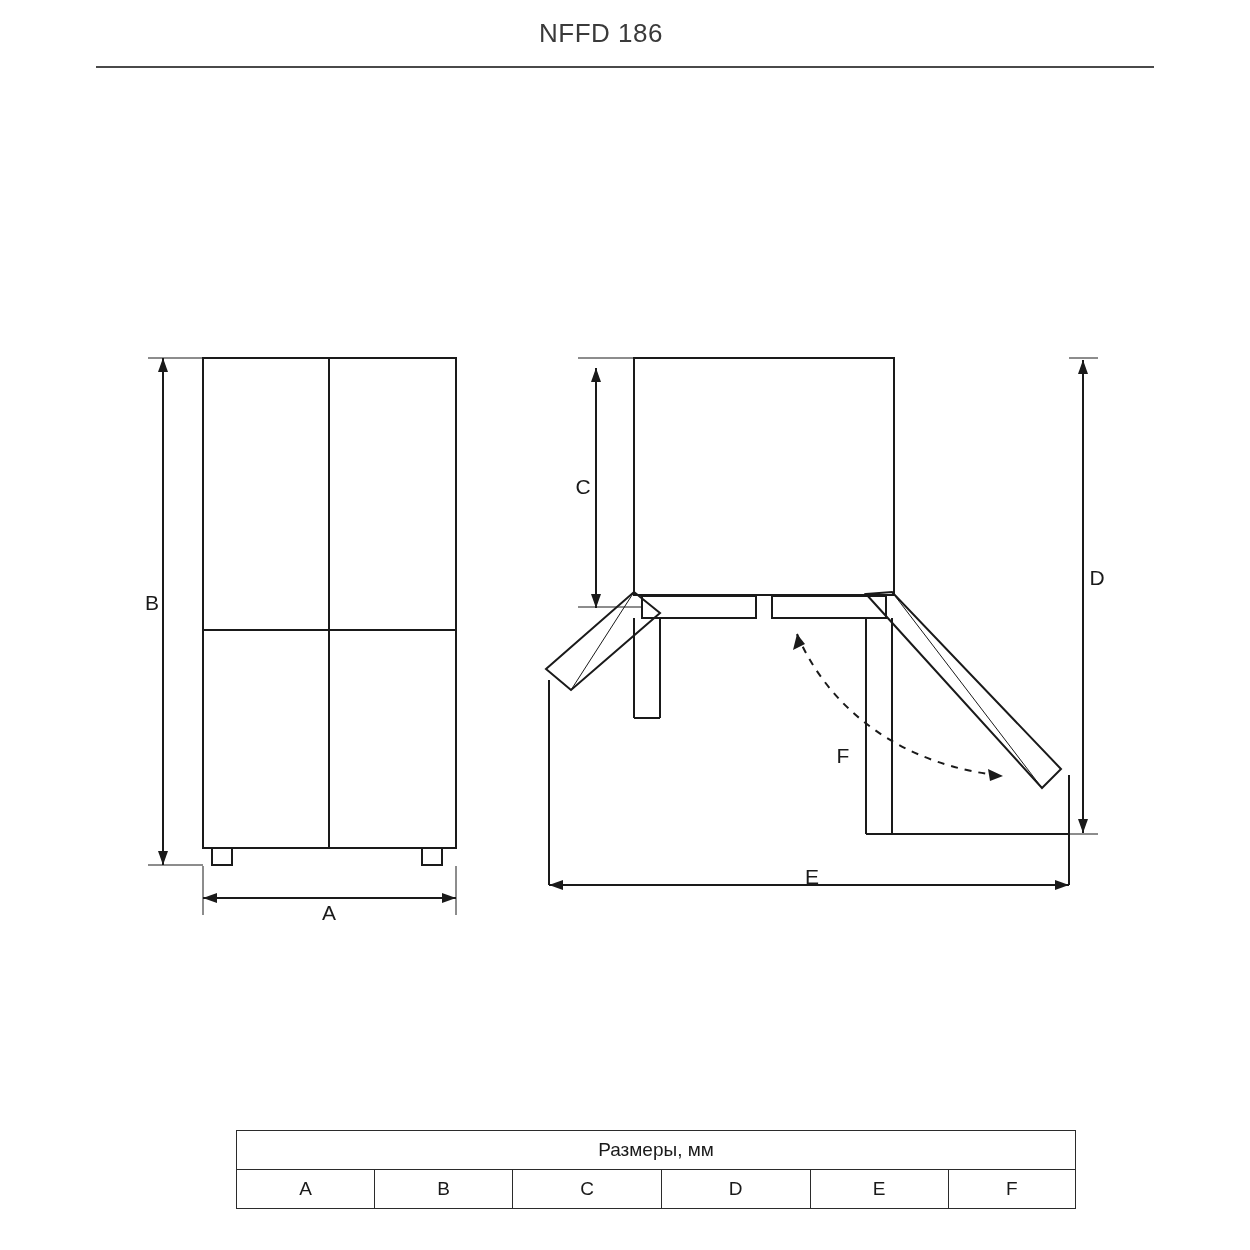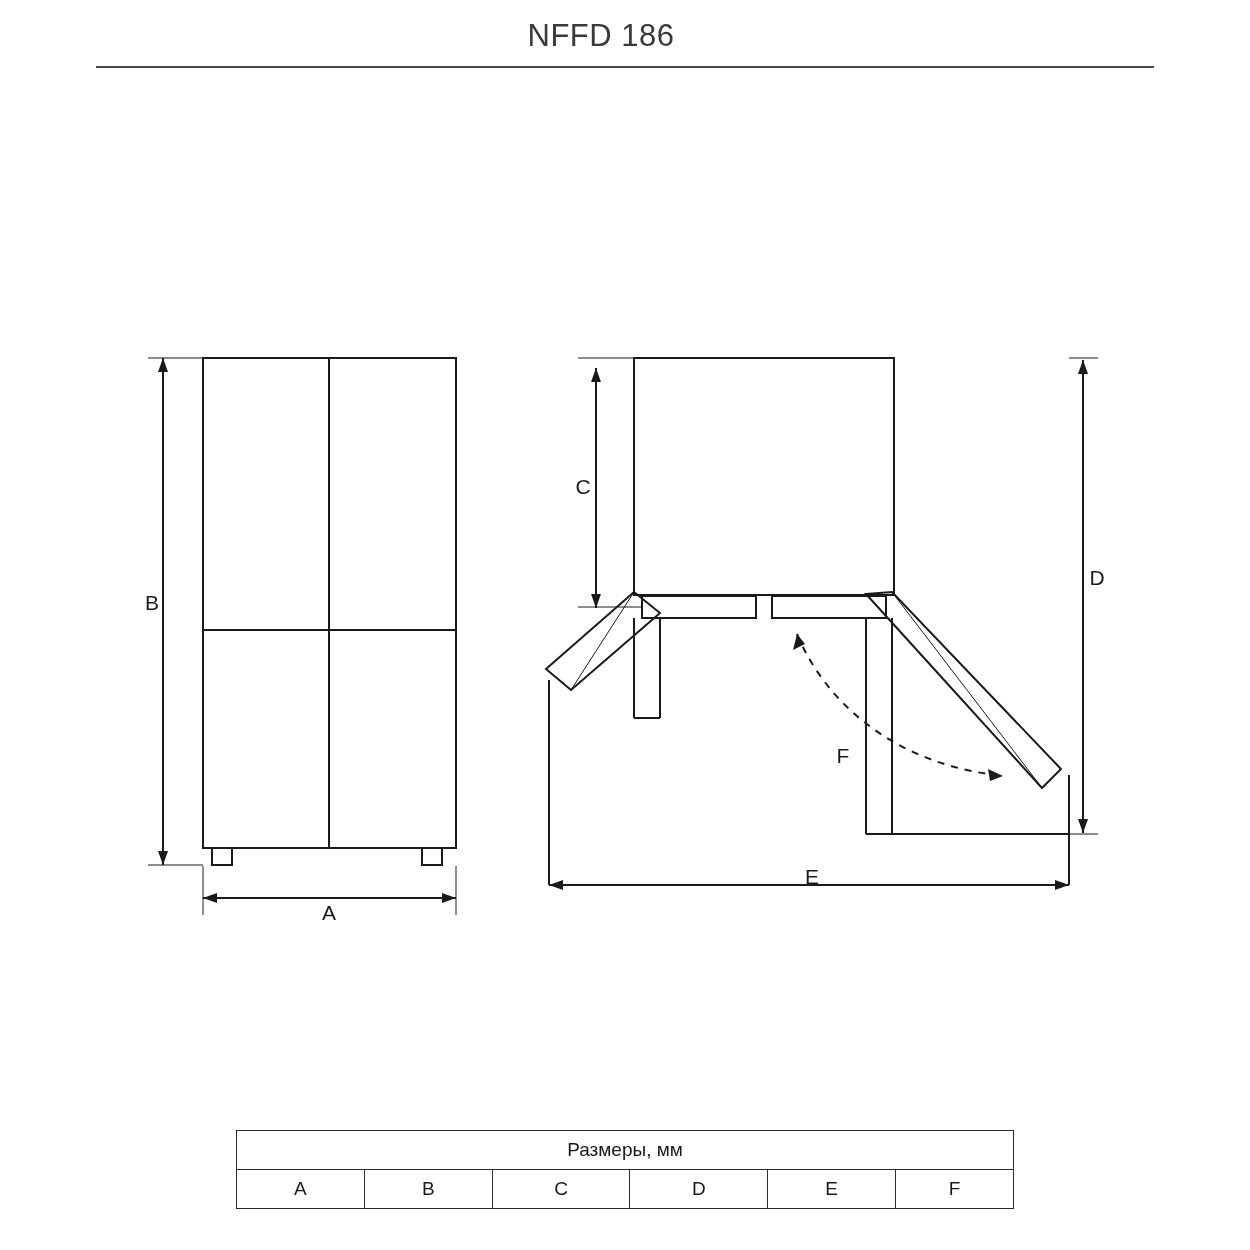--- a/index.html
+++ b/index.html
@@ -20,21 +20,21 @@
     left: 0; top: 0;
     width: 1250px;
     height: 1250px;
   }
   .title {
     position: absolute;
     left: 0;
     top: 18px;
     width: 1202px;
     text-align: center;
-    font-size: 31px;
+    font-size: 26px;
     font-weight: 400;
     color: #3a3a3a;
     letter-spacing: 0.5px;
   }
   .title-rule {
     position: absolute;
     left: 96px;
     top: 66px;
     width: 1058px;
     height: 2px;
@@ -44,21 +44,21 @@
     position: absolute;
     left: 0;
     top: 0;
     width: 1250px;
     height: 1250px;
   }
   .dim-table {
     position: absolute;
     left: 236px;
     top: 1130px;
-    width: 778px;
+    width: 840px;
     border-collapse: collapse;
     font-size: 19px;
   }
   .dim-table td {
     border: 1px solid #2b2b2b;
     text-align: center;
     height: 38px;
     padding: 0;
     color: #1a1a1a;
   }

